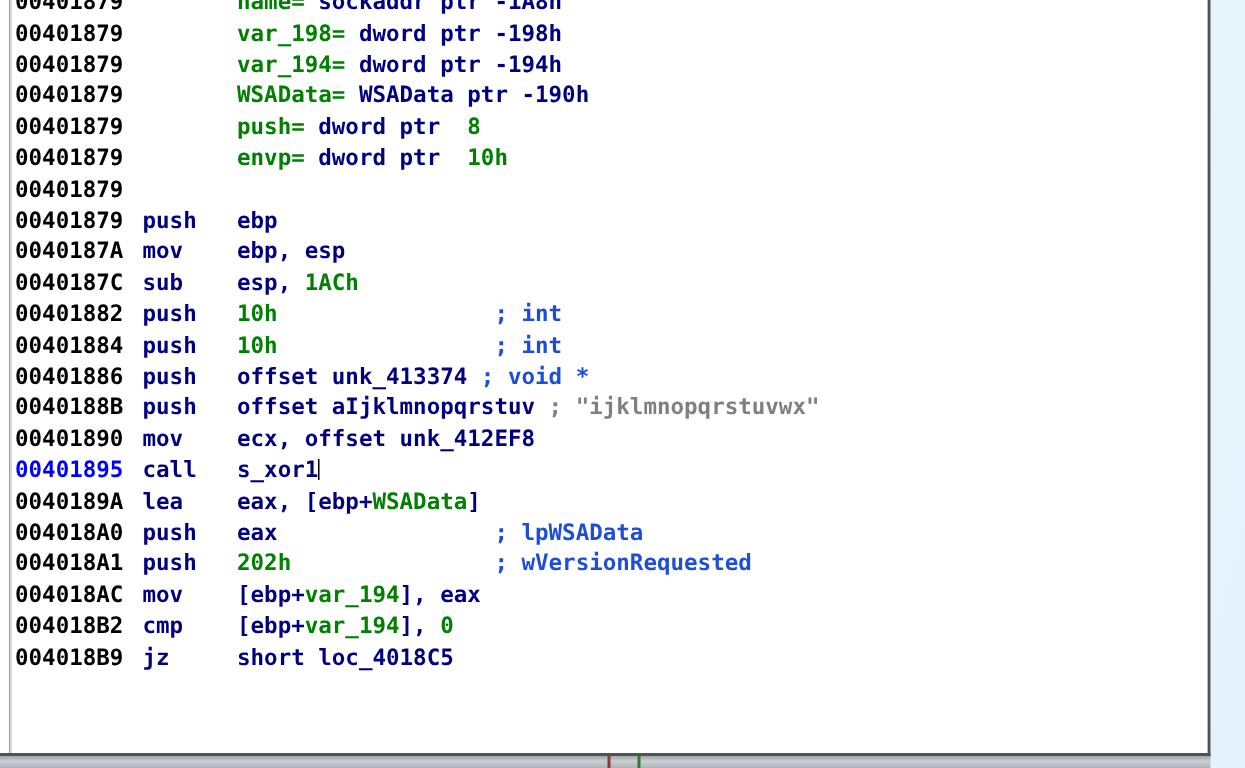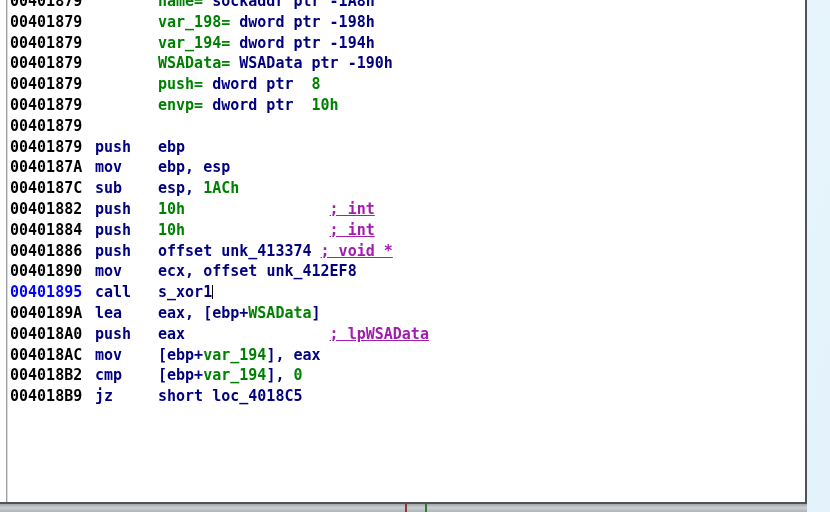--- a/index.html
+++ b/index.html
@@ -87,21 +87,21 @@
   .addr.cur {
     color: #0000ff;
     font-weight: bold;
   }
 
   .kw      { color: #000080; font-weight: bold; }  
   .name    { color: #008000; font-weight: bold; }  
   .num     { color: #008000; font-weight: bold; }  
   .sym     { color: #000080; font-weight: bold; }  
   .impfn   { color: #ff00ff; font-weight: bold; }  
-  .cmt     { color: #a21caf; font-weight: bold; text-decoration: underline; }  
+  .cmt     { color: #1d4ed8; font-weight: bold; }  
   .strcmt  { color: #808080; font-weight: bold; }  
   .plain   { color: #000080; font-weight: bold; }
 
   .caret {
     display: inline-block;
     width: 1px;
     height: 14px;
     background: #000000;
     vertical-align: -2px;
     margin-left: 0px;
@@ -144,24 +144,26 @@
           <div class="row"><span class="addr c-addr">00401879</span><span class="kw c-mnem"></span><span class="c-ops"><span class="name">WSAData= </span><span class="kw">WSAData ptr -190h</span></span></div>
           <div class="row"><span class="addr c-addr">00401879</span><span class="kw c-mnem"></span><span class="c-ops"><span class="name">push= </span><span class="kw">dword ptr </span><span class="num"> 8</span></span></div>
           <div class="row"><span class="addr c-addr">00401879</span><span class="kw c-mnem"></span><span class="c-ops"><span class="name">envp= </span><span class="kw">dword ptr </span><span class="num"> 10h</span></span></div>
           <div class="row"><span class="addr c-addr">00401879</span><span class="kw c-mnem"></span><span class="c-ops"></span></div>
           <div class="row"><span class="addr c-addr">00401879</span><span class="kw c-mnem">push</span><span class="c-ops"><span class="kw">ebp</span></span></div>
           <div class="row"><span class="addr c-addr">0040187A</span><span class="kw c-mnem">mov</span><span class="c-ops"><span class="kw">ebp, esp</span></span></div>
           <div class="row"><span class="addr c-addr">0040187C</span><span class="kw c-mnem">sub</span><span class="c-ops"><span class="kw">esp, </span><span class="num">1ACh</span></span></div>
           <div class="row"><span class="addr c-addr">00401882</span><span class="kw c-mnem">push</span><span class="c-ops"><span class="num">10h</span><span class="plain">                </span><span class="cmt">; int</span></span></div>
           <div class="row"><span class="addr c-addr">00401884</span><span class="kw c-mnem">push</span><span class="c-ops"><span class="num">10h</span><span class="plain">                </span><span class="cmt">; int</span></span></div>
           <div class="row"><span class="addr c-addr">00401886</span><span class="kw c-mnem">push</span><span class="c-ops"><span class="kw">offset </span><span class="sym">unk_413374</span><span class="plain"> </span><span class="cmt">; void *</span></span></div>
+          <div class="row"><span class="addr c-addr">0040188B</span><span class="kw c-mnem">push</span><span class="c-ops"><span class="kw">offset </span><span class="sym">aIjklmnopqrstuv</span><span class="plain"> </span><span class="strcmt">; "ijklmnopqrstuvwx"</span></span></div>
           <div class="row"><span class="addr c-addr">00401890</span><span class="kw c-mnem">mov</span><span class="c-ops"><span class="kw">ecx, offset </span><span class="sym">unk_412EF8</span></span></div>
           <div class="row"><span class="addr c-addr cur">00401895</span><span class="kw c-mnem">call</span><span class="c-ops"><span class="sym">s_xor1</span><span class="caret"></span></span></div>
           <div class="row"><span class="addr c-addr">0040189A</span><span class="kw c-mnem">lea</span><span class="c-ops"><span class="kw">eax, [ebp+</span><span class="name">WSAData</span><span class="kw">]</span></span></div>
           <div class="row"><span class="addr c-addr">004018A0</span><span class="kw c-mnem">push</span><span class="c-ops"><span class="kw">eax</span><span class="plain">                </span><span class="cmt">; lpWSAData</span></span></div>
+          <div class="row"><span class="addr c-addr">004018A1</span><span class="kw c-mnem">push</span><span class="c-ops"><span class="num">202h</span><span class="plain">               </span><span class="cmt">; wVersionRequested</span></span></div>
           <div class="row"><span class="addr c-addr">004018AC</span><span class="kw c-mnem">mov</span><span class="c-ops"><span class="kw">[ebp+</span><span class="name">var_194</span><span class="kw">], eax</span></span></div>
           <div class="row"><span class="addr c-addr">004018B2</span><span class="kw c-mnem">cmp</span><span class="c-ops"><span class="kw">[ebp+</span><span class="name">var_194</span><span class="kw">], </span><span class="num">0</span></span></div>
           <div class="row"><span class="addr c-addr">004018B9</span><span class="kw c-mnem">jz</span><span class="c-ops"><span class="kw">short </span><span class="sym">loc_4018C5</span></span></div>
         </div>
     </div>
   </div>
 
   <div id="navband">
       <div class="nav-tick" style="left: 405px; background: rgb(139, 58, 58);"></div>
       <div class="nav-tick" style="left: 425px; background: rgb(46, 125, 50);"></div>

